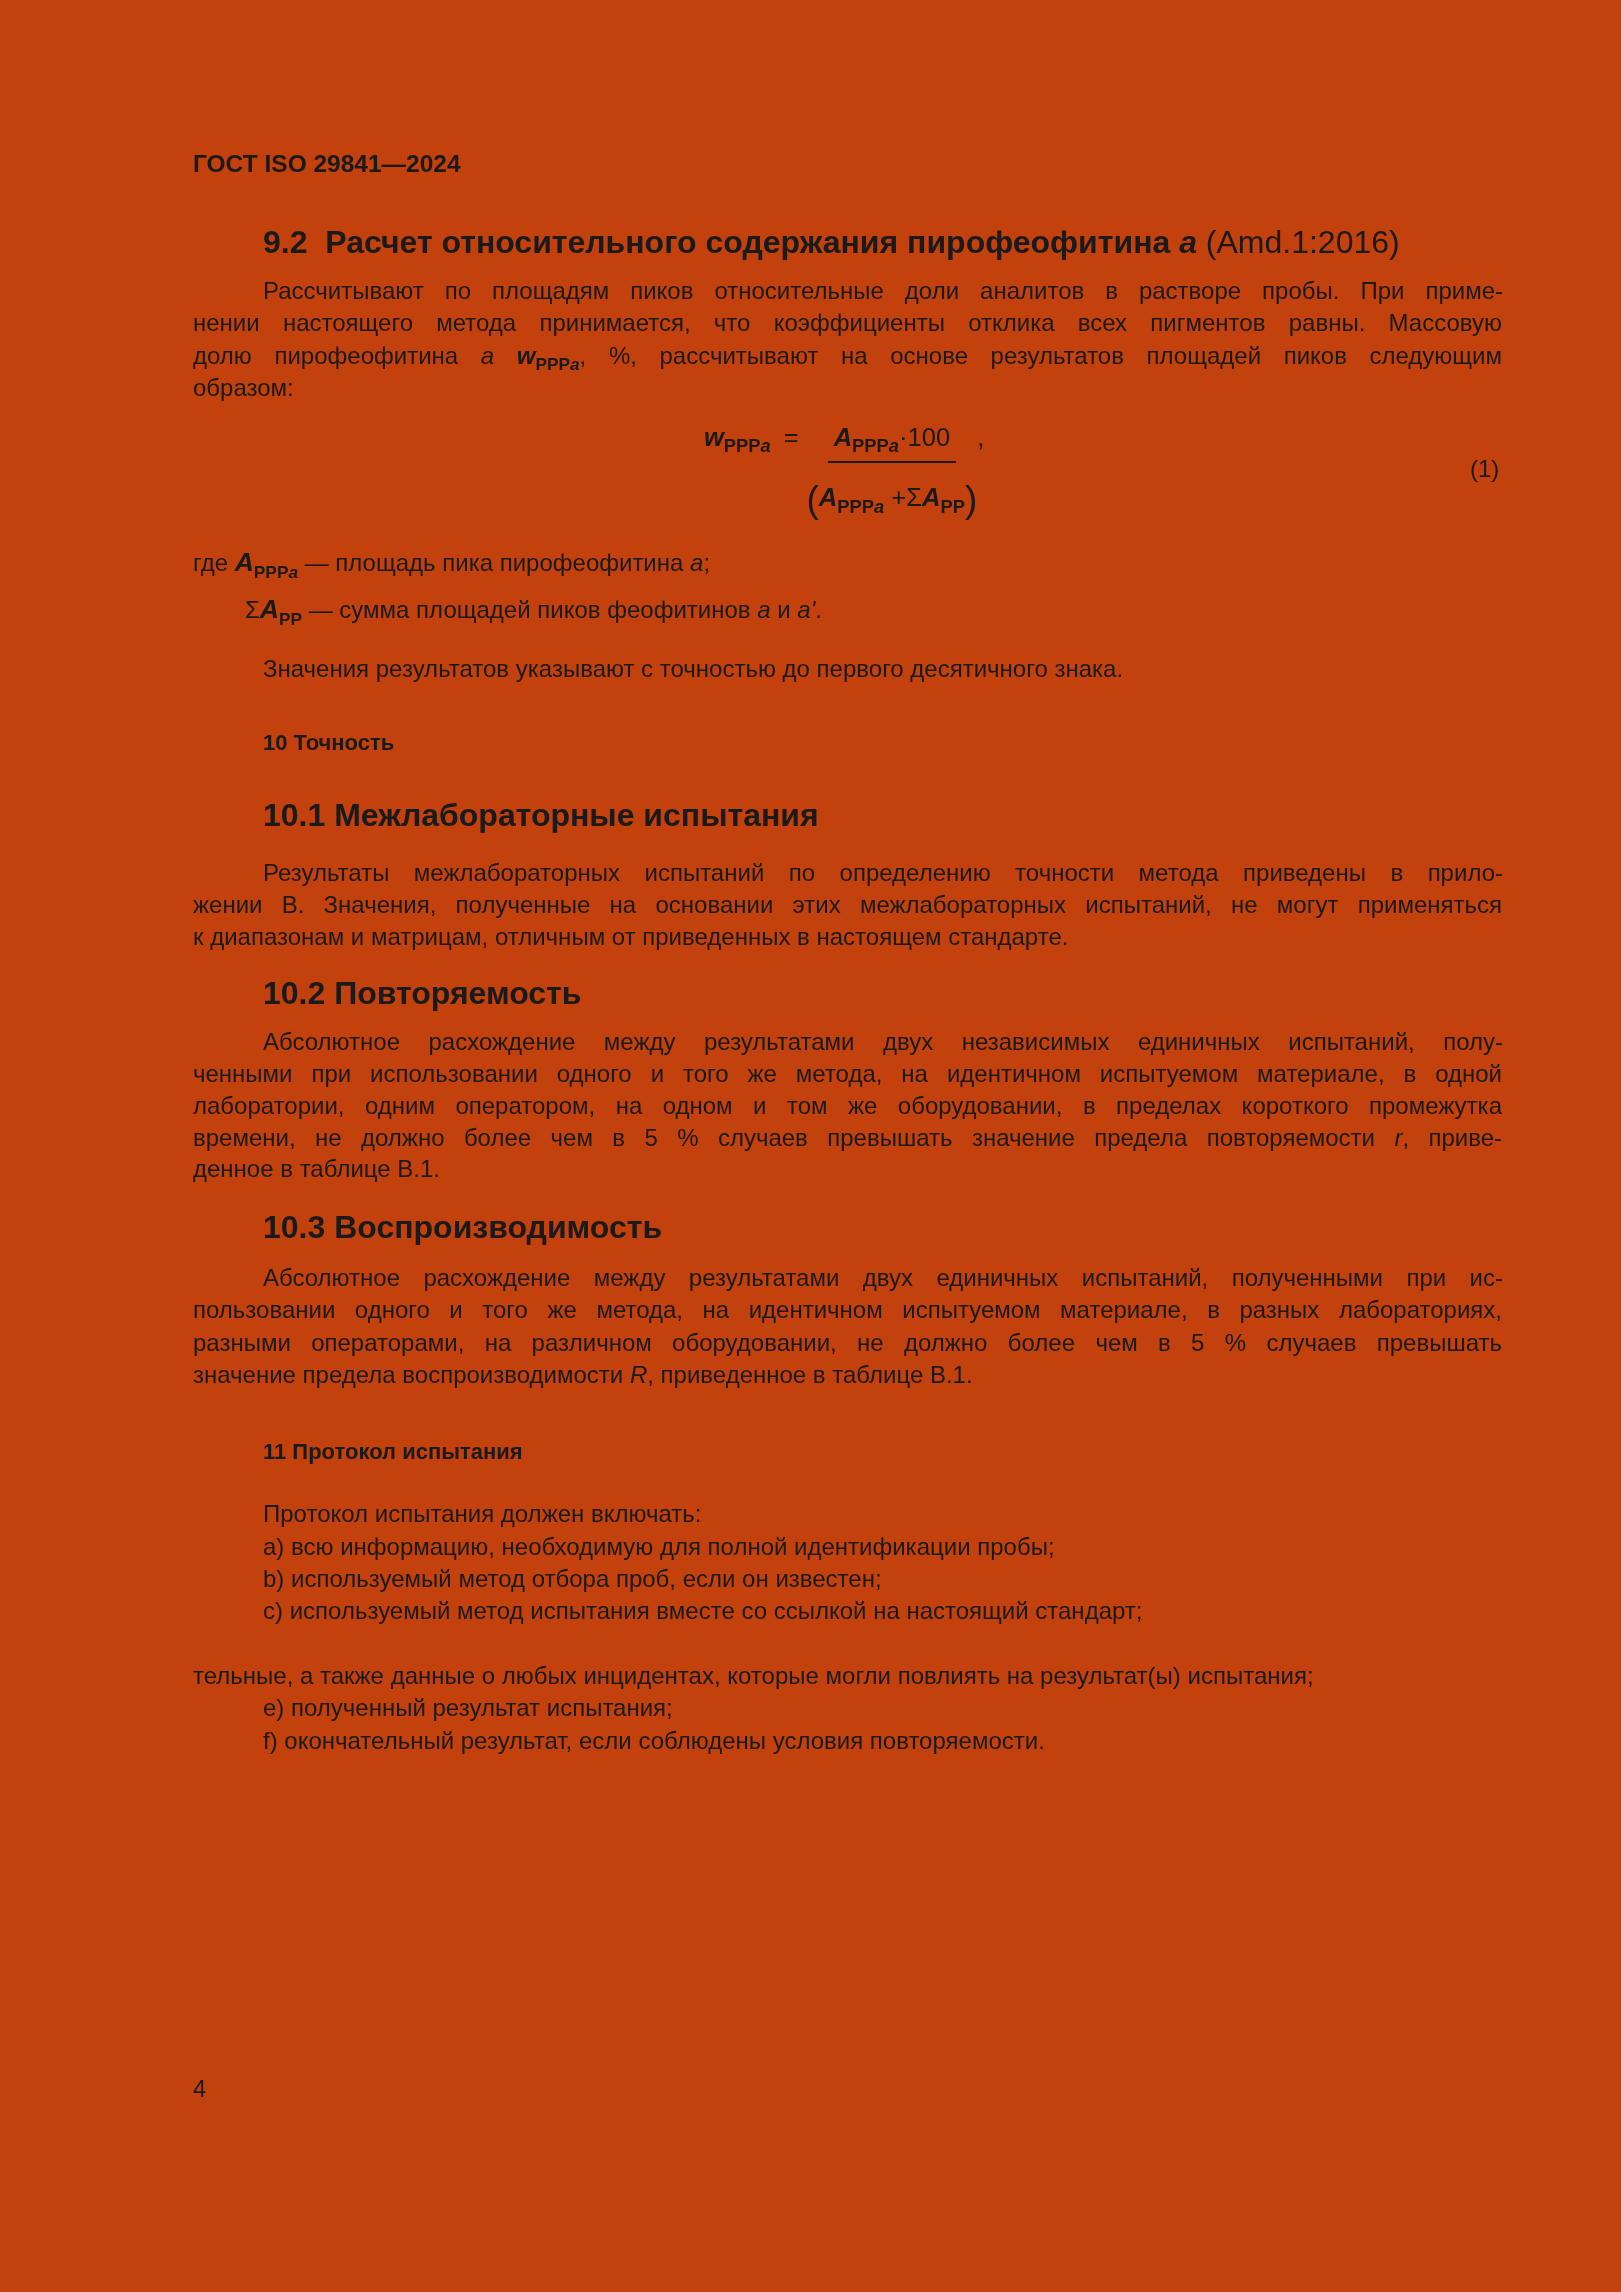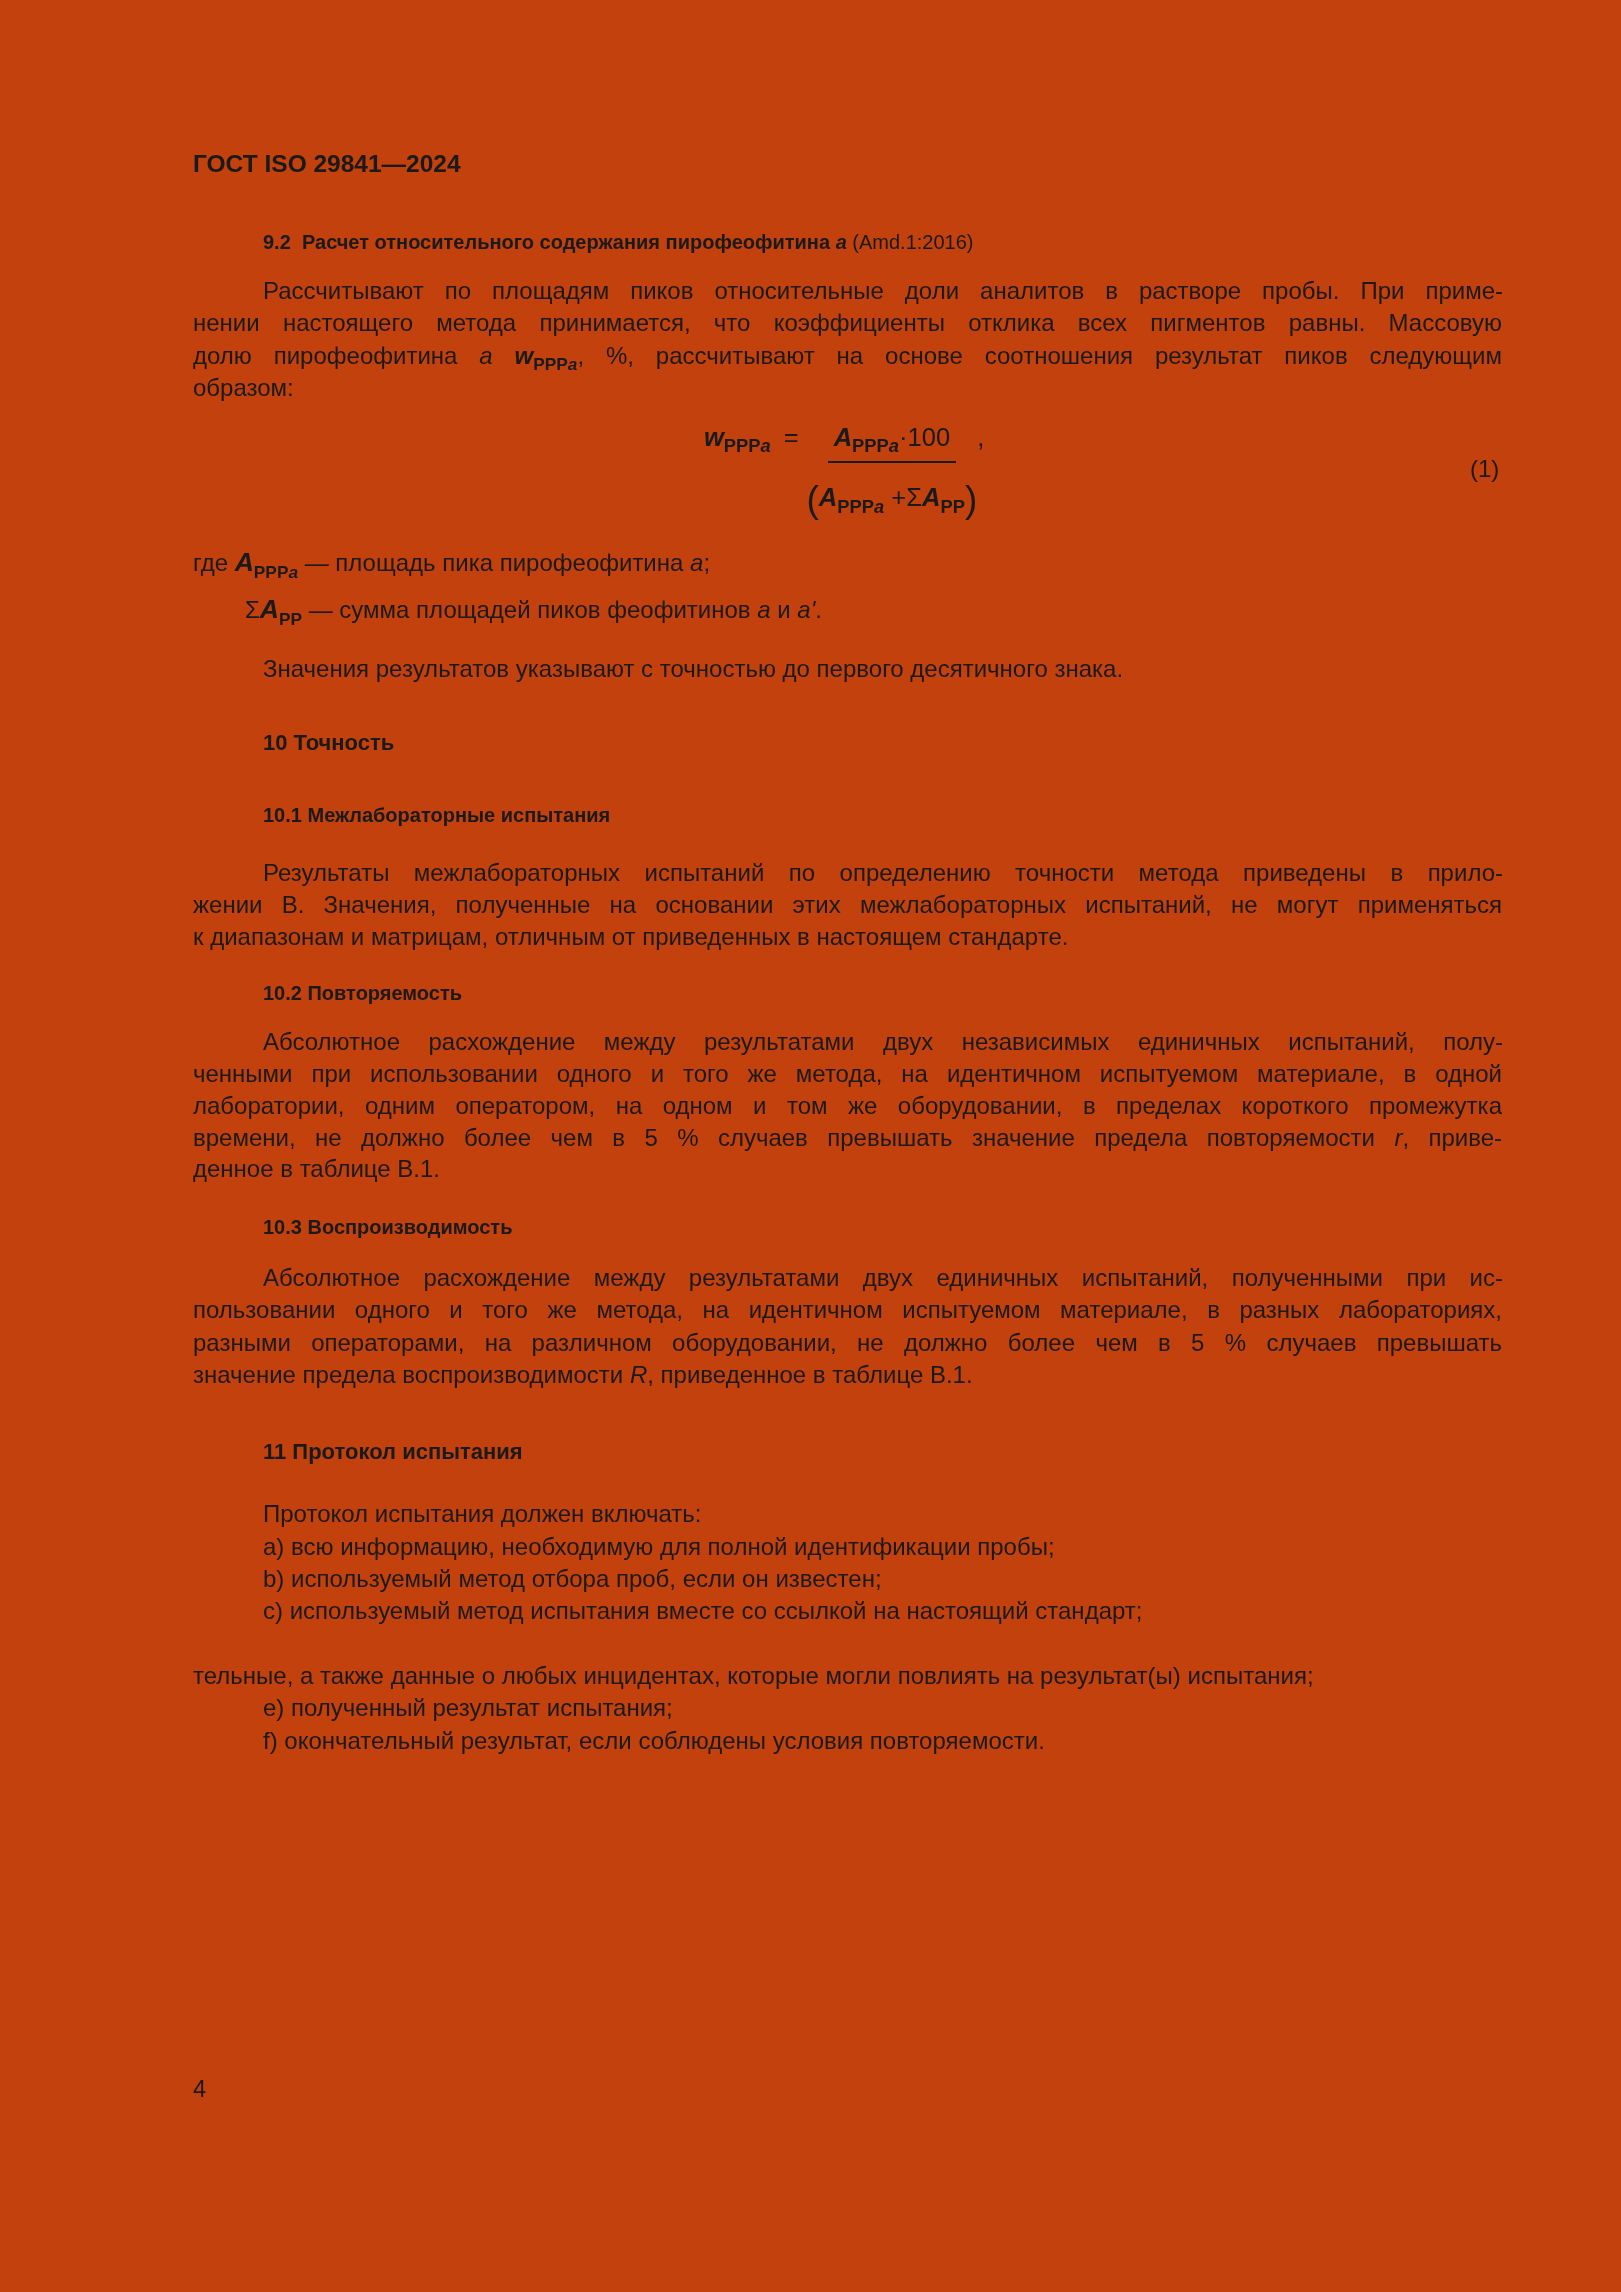--- a/index.html
+++ b/index.html
@@ -5,21 +5,21 @@
   html, body { margin: 0; padding: 0; background: #ffffff; }
   body { width: 1621px; height: 2293px; position: relative; overflow: hidden;
          font-family: "Liberation Sans", "DejaVu Sans", sans-serif; color: #1a1a1a; }
   .page { position: absolute; left: 0; top: 0; width: 1621px; height: 2293px; background: #c2410c; }
   .ln { position: absolute; left: 193px; width: 1309px; font-size: 24px; line-height: 32px;
         white-space: nowrap; transform: translateY(-50%); }
   .ln.j { text-align: justify; text-align-last: justify; white-space: normal; height: 32px; overflow: hidden; }
   .ln.ind { left: 263px; width: 1240px; }
   .hdr { position: absolute; left: 193px; font-weight: bold; font-size: 24.5px; transform: translateY(-50%); }
   .h1 { position: absolute; left: 263px; font-weight: bold; font-size: 22px; transform: translateY(-50%); }
-  .h2 { position: absolute; left: 263px; font-weight: bold; font-size: 20px; transform: translateY(-50%); }
+  .h2 { position: absolute; left: 263px; font-weight: bold; font-size: 32px; transform: translateY(-50%); }
   .h2 .amd { font-weight: normal; }
   i, .it { font-style: italic; }
   .sym { font-style: italic; font-weight: bold; }
   .sub { font-size: 0.72em; font-style: normal; font-weight: bold; vertical-align: -0.35em; }
   .sub i { font-weight: bold; }
   
   .formula { position: absolute; left: 704px; top: 423px; height: 90px; display: flex; align-items: flex-start;
              font-size: 25.5px; }
   .formula .lhs { margin-right: 7.8px; }
   .frac { display: inline-flex; flex-direction: column; align-items: center; }
@@ -37,21 +37,21 @@
 
   <div class="hdr" style="top:164px">ГОСТ ISO 29841—2024</div>
 
   <div class="h2" style="top:242px">
     <span>9.2</span>&nbsp;&nbsp;<span>Расчет относительного содержания пирофеофитина</span> <i>a</i> <span class="amd">(Amd.1:2016)</span>
   </div>
 
   <div class="ln j ind" style="top:291px">Рассчитывают по площадям пиков относительные доли аналитов в растворе пробы. При приме-</div>
   <div class="ln j" style="top:323px">нении настоящего метода принимается, что коэффициенты отклика всех пигментов равны. Массовую</div>
   <div class="ln j" style="top:356px">
-    <span>долю пирофеофитина</span> <i>a</i> <span class="sym">w</span><span class="sub"><span>PPP</span><i>a</i></span><span>, %, рассчитывают на основе соотношения результат пиков следующим</span>
+    <span>долю пирофеофитина</span> <i>a</i> <span class="sym">w</span><span class="sub"><span>PPP</span><i>a</i></span><span>, %, рассчитывают на основе результатов площадей пиков следующим</span>
   </div>
   <div class="ln" style="top:388px">образом:</div>
 
   <div class="formula">
     <span class="lhs">
       <span class="sym">w</span><span class="sub"><span>PPP</span><i>a</i></span>
       <span style="margin-left:5.9px">=</span>
     </span>
     <span class="frac">
       <span class="num">

